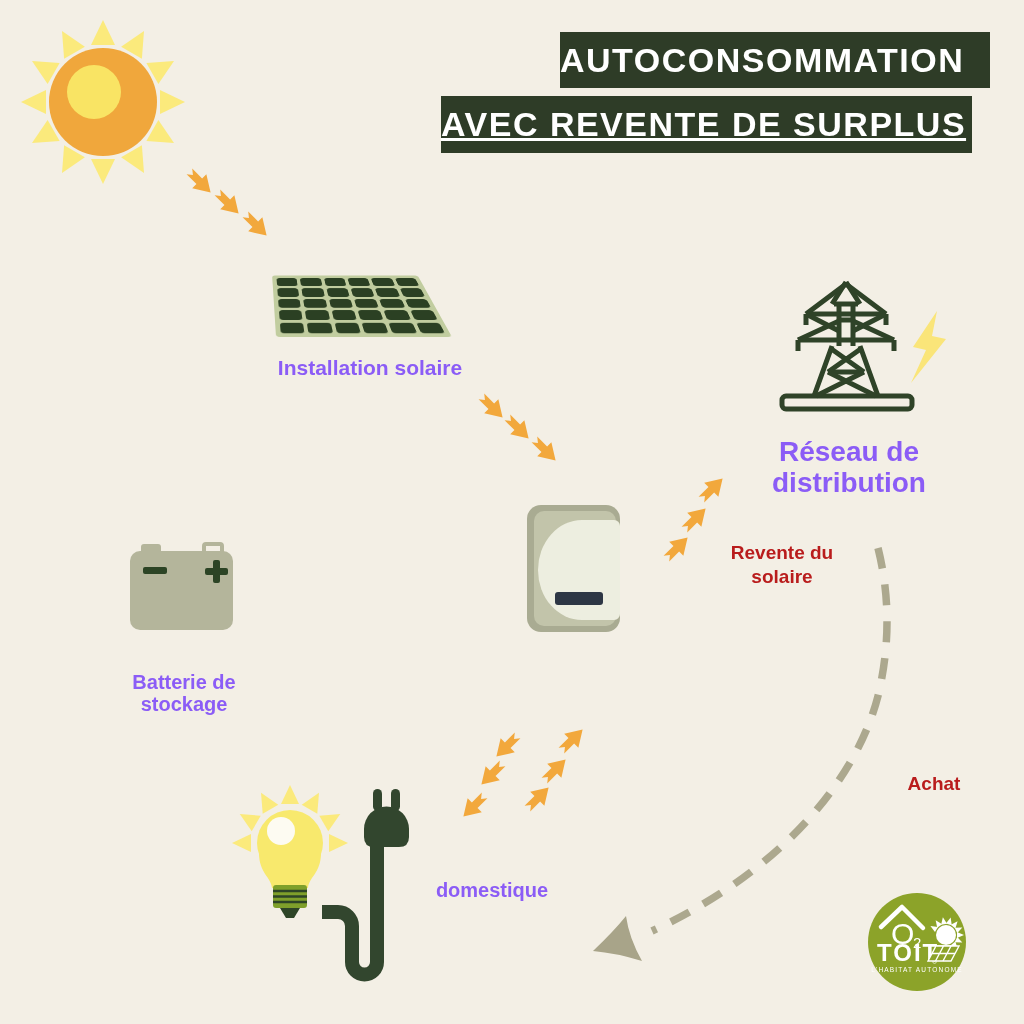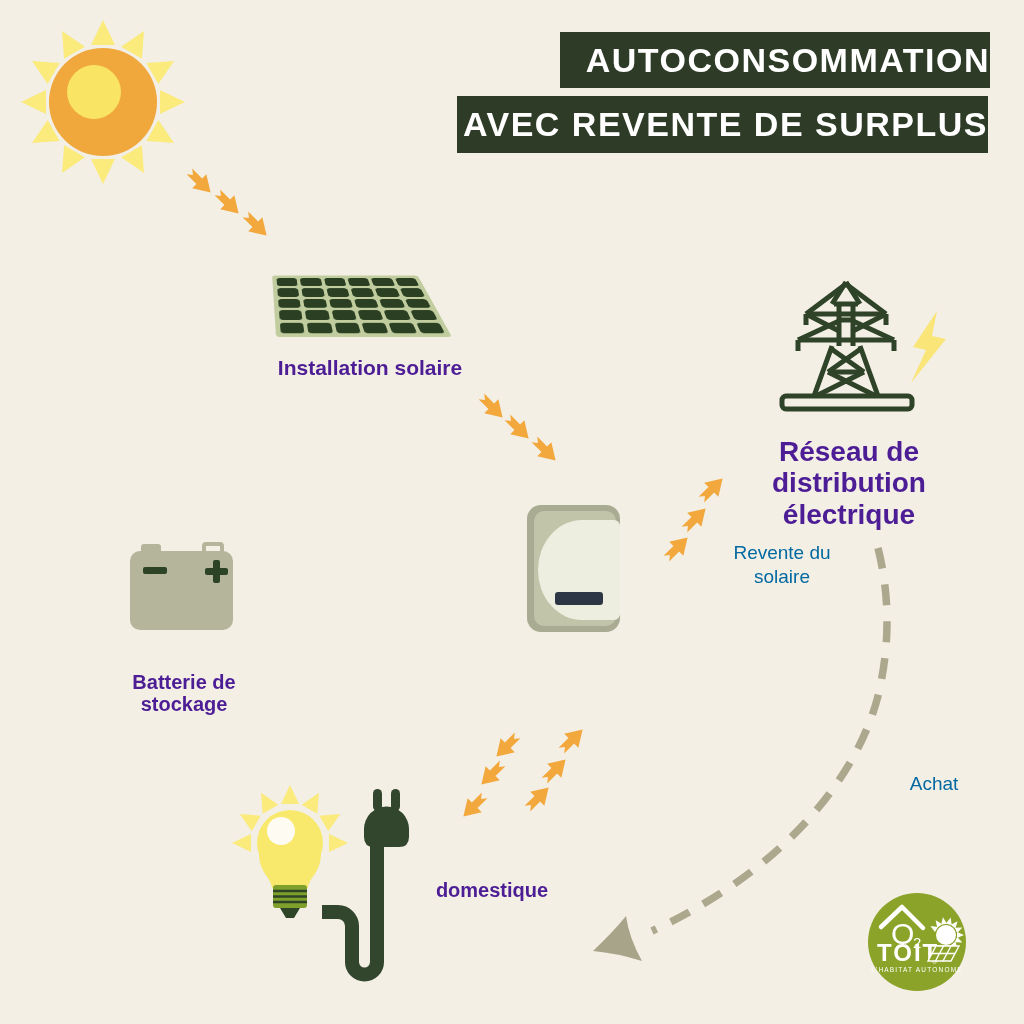--- a/index.html
+++ b/index.html
@@ -5,29 +5,29 @@
   html,body{margin:0;padding:0;}
   #stage{
     position:relative;width:1024px;height:1024px;overflow:hidden;
     background:#F3EFE5;
     font-family:"Liberation Sans",sans-serif;
   }
   .abs{position:absolute;}
   .banner{
     background:#2E3C27;color:#FFFFFF;font-weight:bold;
     text-align:center;letter-spacing:1.5px;
-    display:flex;align-items:center;justify-content:flex-end;
+    display:flex;align-items:center;justify-content:flex-start;
     font-size:34px;
   }
   .lbl{
-    color:#4c1d95;font-weight:bold;text-align:center;
+    color:#8b5cf6;font-weight:bold;text-align:center;
     font-size:21px;line-height:1.12;
   }
   .muted{
-    color:#0369a1;font-weight:normal;text-align:center;
+    color:#b91c1c;font-weight:bold;text-align:center;
     font-size:19px;line-height:1.25;
   }
   
   .panel{
     left:276px;top:237px;width:176px;height:100px;
     background:#C1CD9F;border-radius:4px;
     transform:perspective(320px) rotateX(42deg) skewX(13deg);
     transform-origin:50% 100%;
     display:grid;grid-template-columns:repeat(6,1fr);grid-template-rows:repeat(5,1fr);
     gap:4px;padding:5px;box-sizing:border-box;
@@ -81,21 +81,21 @@
       <use href="#arr" transform="translate(555,770) rotate(-45)"></use>
       <use href="#arr" transform="translate(538,798) rotate(-45)"></use>
     </g>
     <path d="M878,548 C889,592 891,642 878,696 C861,763 800,862 652,931" fill="none" stroke="#ACA88E" stroke-width="7.5" stroke-dasharray="21 16"></path>
     <path d="M593,951 Q614,931 626,916 Q629,938 642,961 Q616,953 593,951 Z" fill="#A8A489"></path>
   </svg>
 
   <div class="abs banner" style="left:560px;top:32px;width:430px;height:56px;">
     <span>AUTOCONSOMMATION</span>
   </div>
-  <div class="abs banner" style="left:457px;top:96px;width:531px;height:57px;">
+  <div class="abs banner" style="left:441px;top:96px;width:531px;height:57px;text-decoration:underline;">
     <span>AVEC REVENTE DE SURPLUS</span>
   </div>
 
   <svg class="abs" style="left:13px;top:12px;" width="180" height="180" viewBox="0 0 180 180">
     <g fill="#FBEA7C">
       <g transform="translate(90,90)">
         <polygon points="0,-82 -12,-57 12,-57" transform="rotate(0)"></polygon>
         <polygon points="0,-82 -12,-57 12,-57" transform="rotate(30)"></polygon>
         <polygon points="0,-82 -12,-57 12,-57" transform="rotate(60)"></polygon>
         <polygon points="0,-82 -12,-57 12,-57" transform="rotate(90)"></polygon>
@@ -160,21 +160,20 @@
       <path d="M70,10 L30,40 M70,10 L110,40"></path>
       <path d="M30,40 L110,40 M30,40 L30,51 M110,40 L110,51"></path>
       <path d="M30,40 L63,57 M110,40 L77,57"></path>
       <path d="M63,47 L22,66 M77,47 L118,66"></path>
       <path d="M22,66 L118,66 M22,66 L22,77 M118,66 L118,77"></path>
     </g>
     <path d="M161,37 L137,73 L150,76 L135,109 L170,65 L156,62 Z" fill="#FAE579"></path>
   </svg>
   <div class="abs lbl" style="left:718px;top:436px;width:262px;font-size:28px;">
     <div>Réseau de distribution</div>
-    <div>électrique</div>
   </div>
 
   <div>
     <div class="abs bat-tab-l"></div>
     <div class="abs bat-tab-r"></div>
     <div class="abs bat-body"></div>
     <div class="abs bat-minus"></div>
     <div class="abs bat-plus-h"></div>
     <div class="abs bat-plus-v"></div>
   </div>

